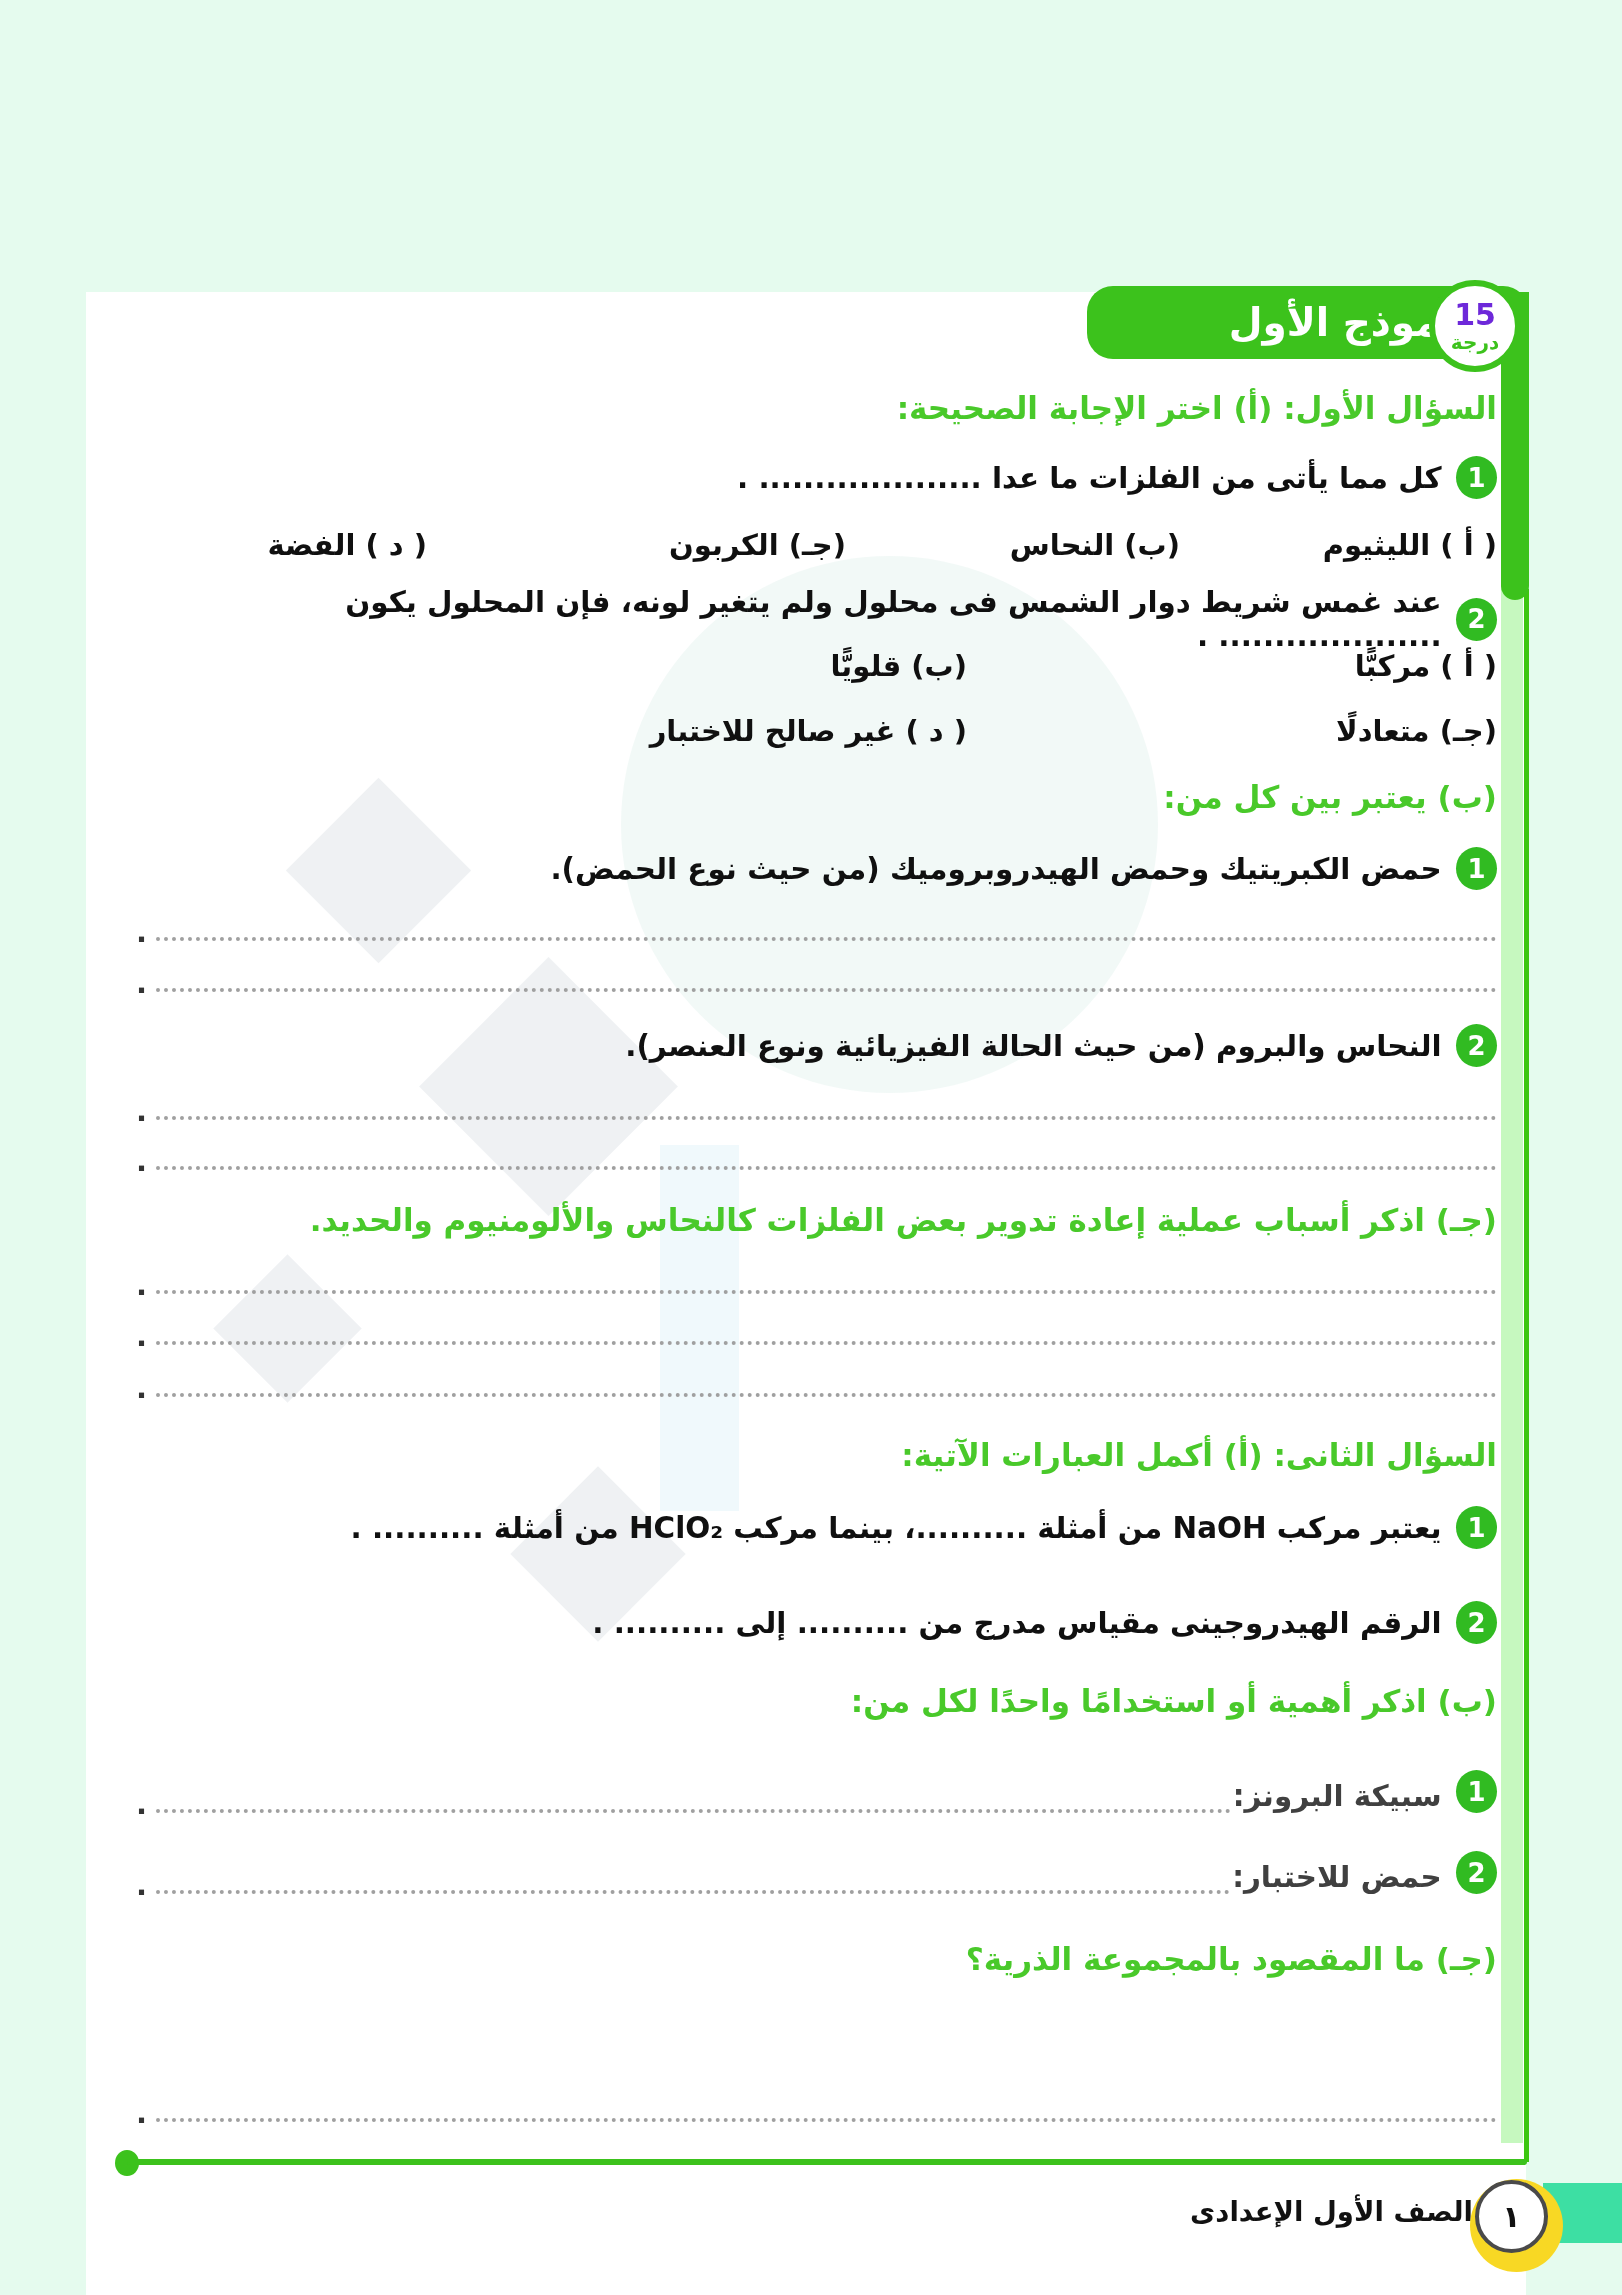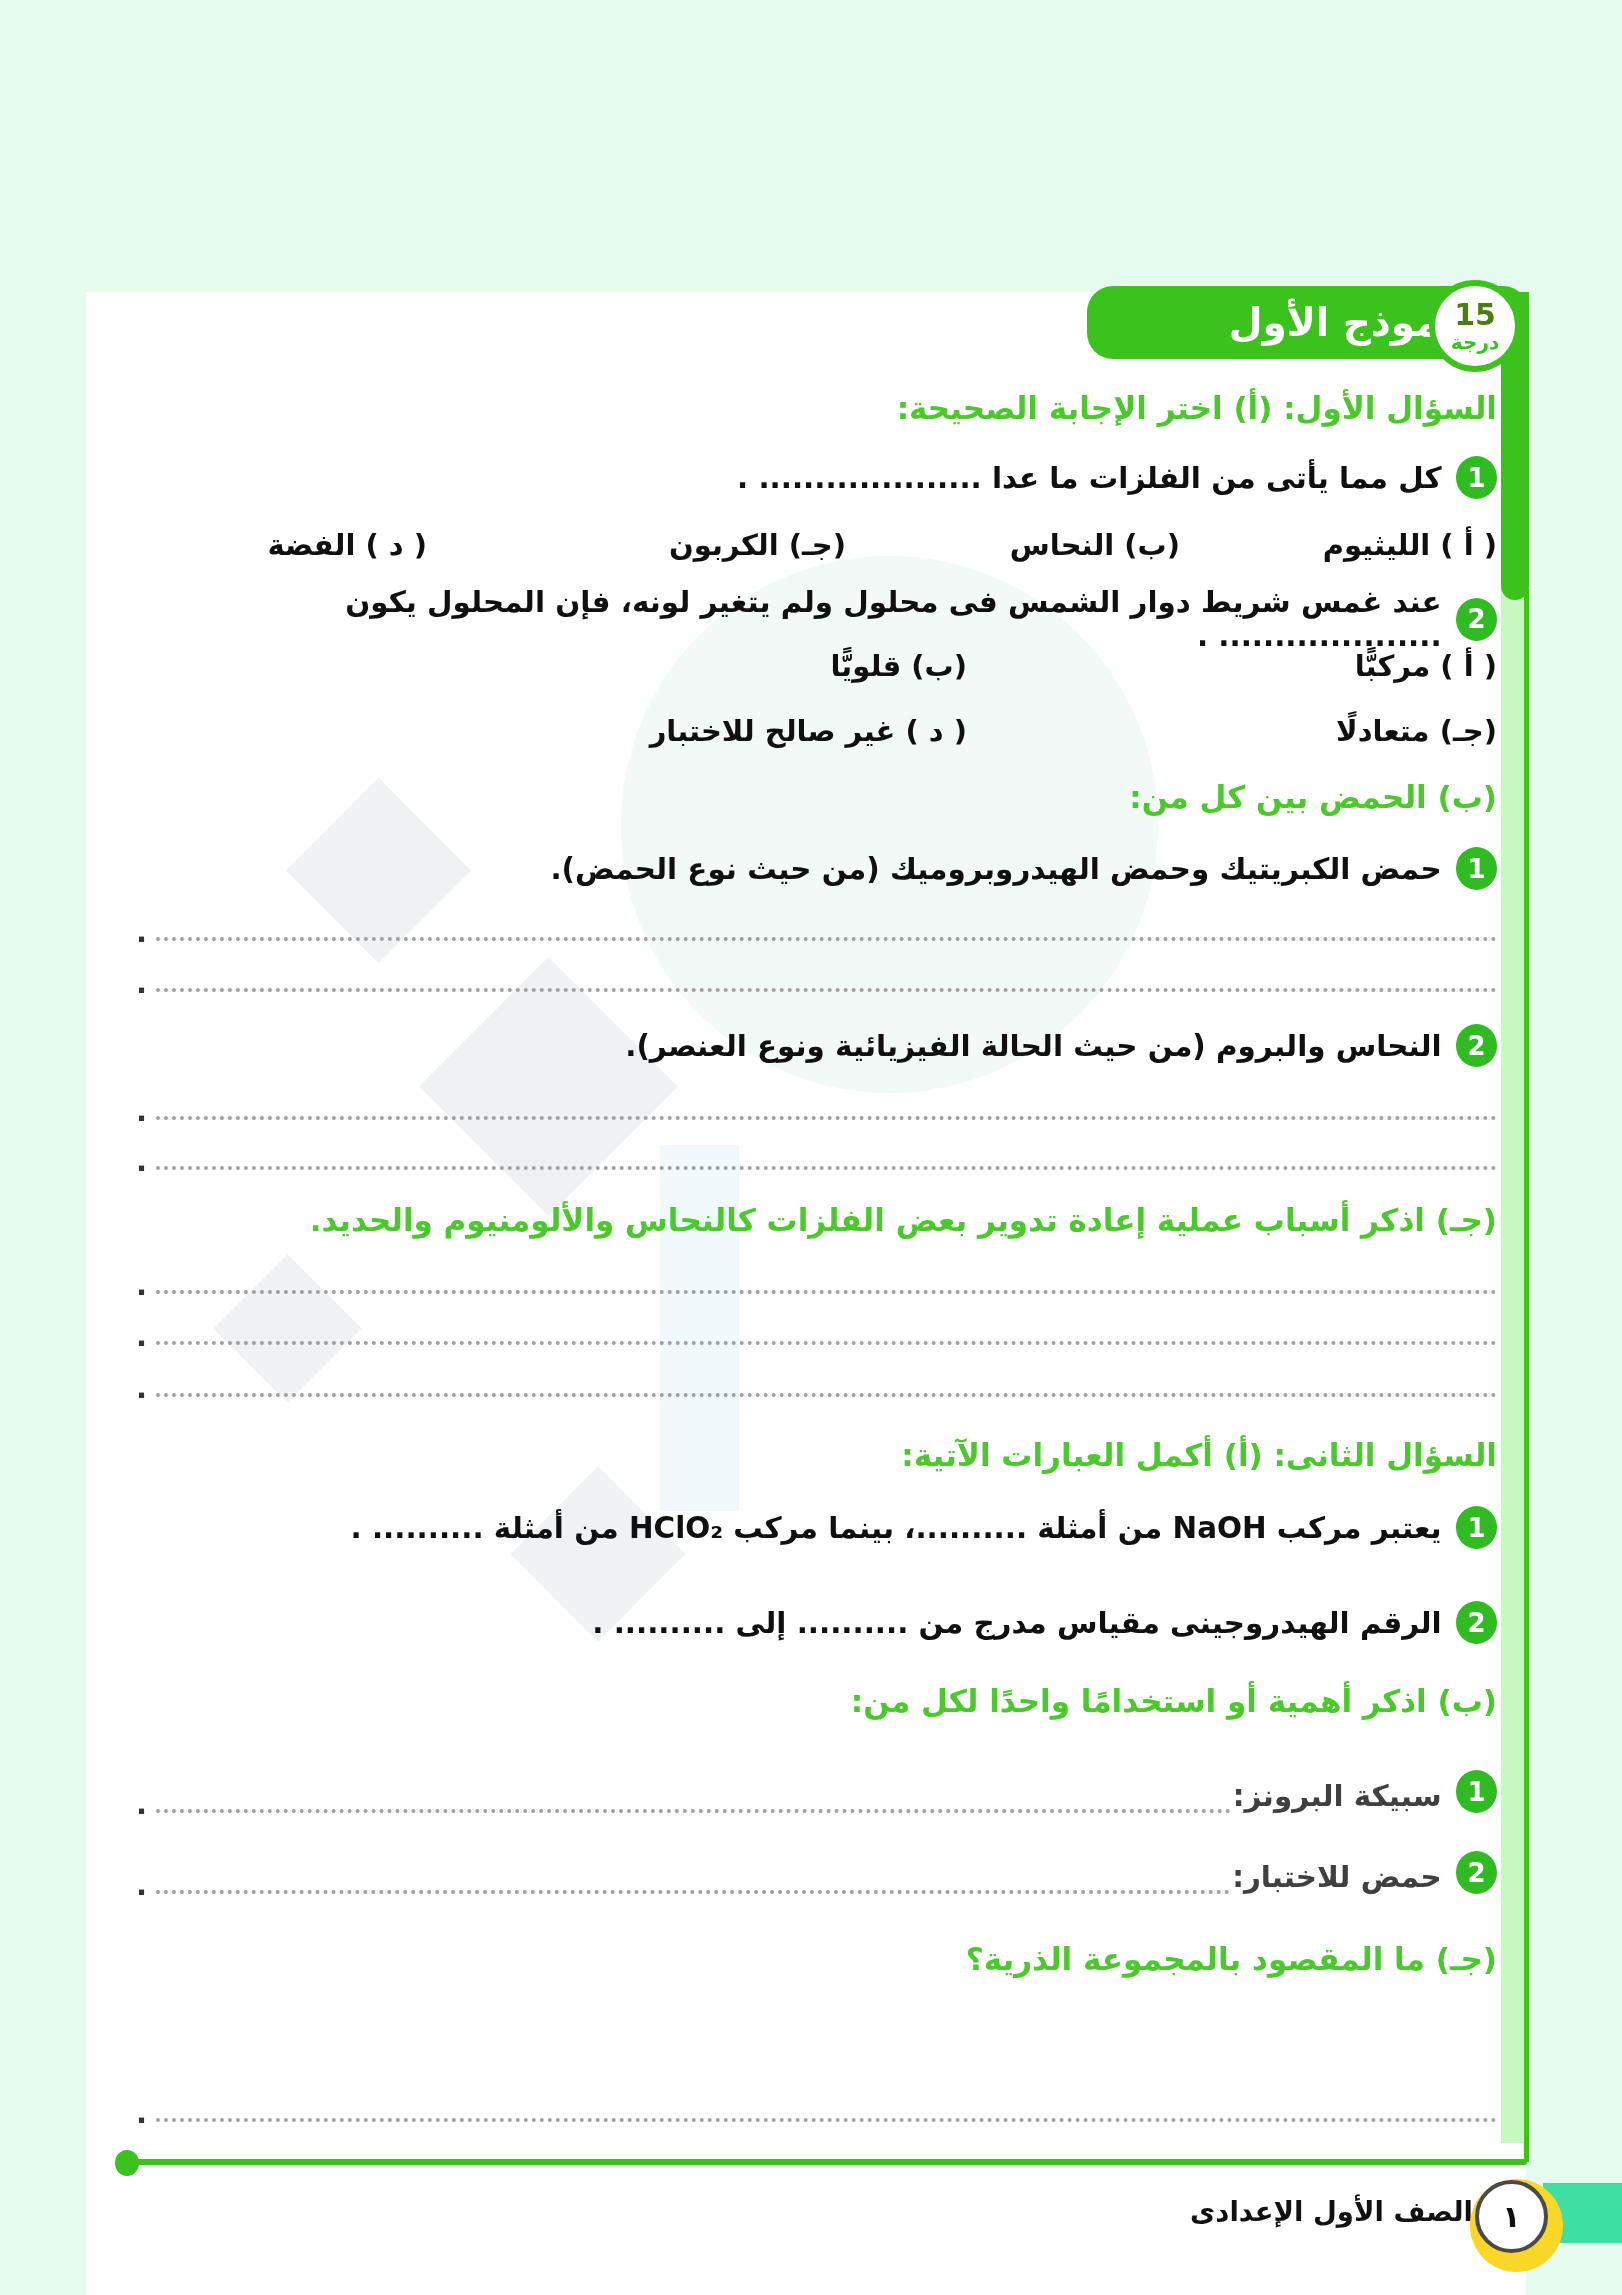--- a/index.html
+++ b/index.html
@@ -7,21 +7,21 @@
   .page{position:relative;width:1623px;height:2295px;background:#e5fbee;overflow:hidden;}
   .card{position:absolute;left:87px;top:292px;width:1440px;height:2003px;background:#ffffff;}
   
   .side-tab{position:absolute;left:1502px;top:292px;width:27.5px;height:308px;background:#3cc21c;border-radius:0 0 14.4px 14.4px;z-index:3;}
   .side-strip{position:absolute;left:1502px;top:589px;width:22px;height:1554px;background:#c6f8bf;z-index:2;}
   .side-line{position:absolute;left:1525px;top:589px;width:5.2px;height:1573px;background:#3cc610;z-index:2;}
   
   .header-bar{position:absolute;left:1088px;top:286px;width:442px;height:73px;background:#3cc21c;border-radius:26px 26px 0 26px;z-index:4;display:flex;align-items:center;justify-content:center;padding-left:98px;box-sizing:border-box;}
   .header-bar .title{color:#ffffff;font-size:39px;font-weight:bold;}
   .score-badge{position:absolute;left:1430px;top:280px;width:80px;height:80px;background:#ffffff;border:6.5px solid #3cc21c;border-radius:50%;z-index:5;display:flex;flex-direction:column;align-items:center;justify-content:center;line-height:1;}
-  .score-badge .val{color:#4d7c0f;font-size:30px;font-weight:bold;}
+  .score-badge .val{color:#6d28d9;font-size:30px;font-weight:bold;}
   .score-badge .unit{color:#3cc21c;font-size:20px;font-weight:bold;margin-top:2.6px;}
   
   .wm{position:absolute;z-index:1;}
   .wm-diamond{background:#e2e6e9;transform:rotate(45deg);opacity:.55;}
   .wm-circle{border-radius:50%;background:#ecf7f3;opacity:.7;}
   .wm-band{background:#eaf6fb;opacity:.7;}
   
   .content{position:absolute;left:137px;top:292px;width:1361px;height:2003px;direction:rtl;z-index:4;}
   .row{position:absolute;right:0;left:0;display:flex;align-items:center;}
   .green-head{color:#49c92a;font-size:31px;font-weight:bold;text-align:center;}
@@ -98,21 +98,21 @@
     <div class="optrow" style="top:357px">
       <span class="opt" style="right:0px">( أ ) مركبًّا</span>
       <span class="opt" style="right:530px">(ب) قلويًّا</span>
     </div>
     <div class="optrow" style="top:422px">
       <span class="opt" style="right:0px">(جـ) متعادلًا</span>
       <span class="opt" style="right:530px">( د ) غير صالح للاختبار</span>
     </div>
 
     <div class="row" style="top:487px">
-      <span class="green-head">(ب) الحمض بين كل من:</span>
+      <span class="green-head">(ب) يعتبر بين كل من:</span>
     </div>
 
     <div class="row" style="top:555px">
       <span class="badge">
           <span>1</span>
         </span>
       <span class="qtext">حمض الكبريتيك وحمض الهيدروبروميك (من حيث نوع الحمض).</span>
     </div>
 
     <div class="row ansline" style="top:615px">

